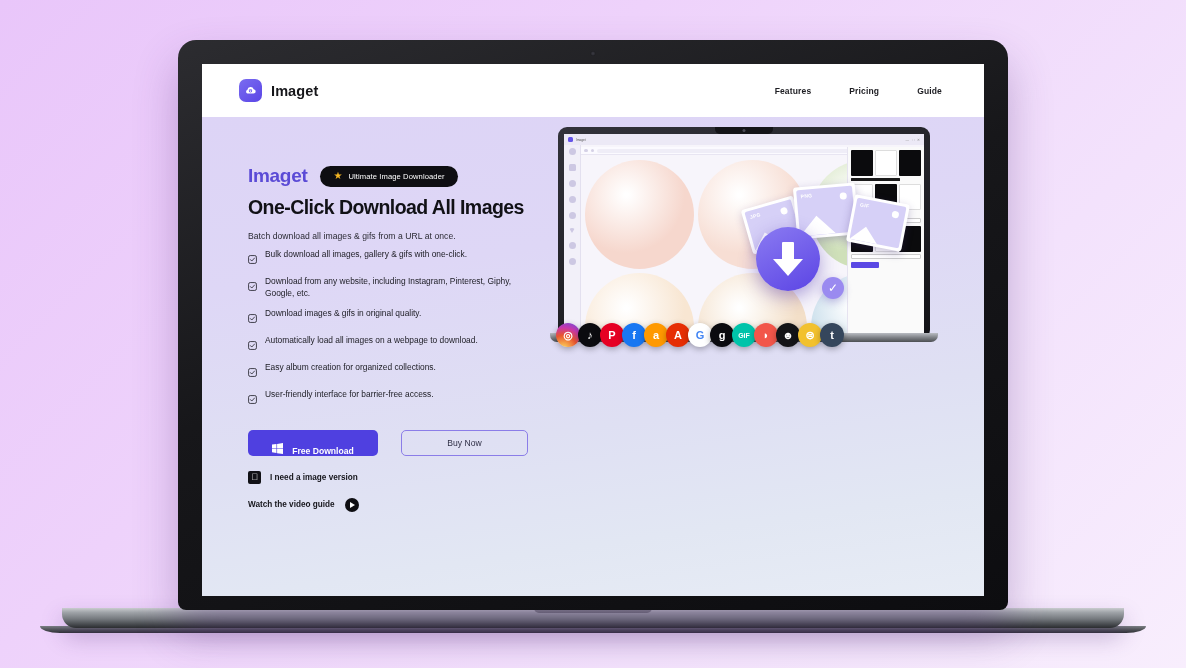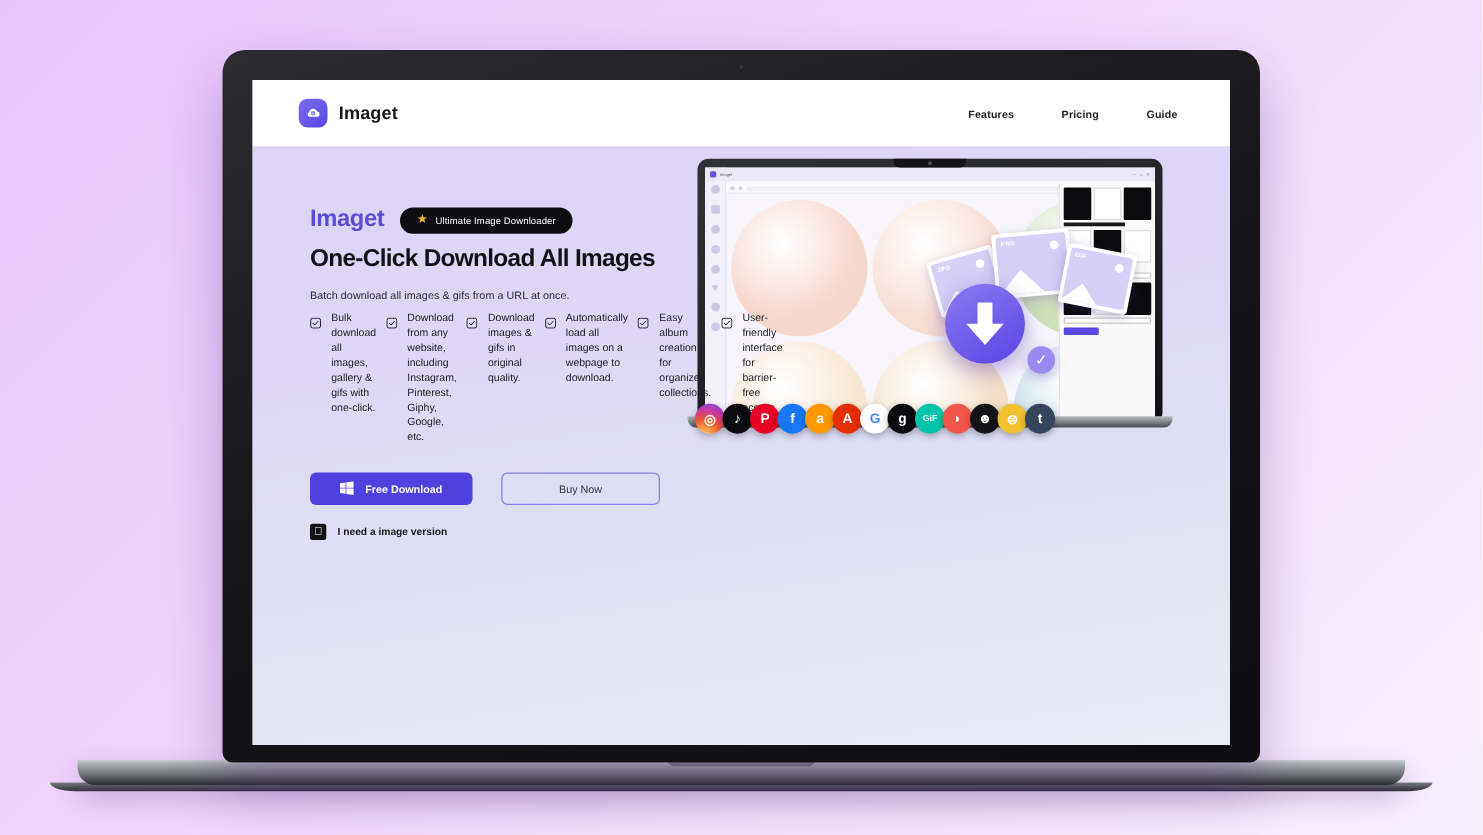--- a/index.html
+++ b/index.html
@@ -76,30 +76,30 @@
   }
   .badge-star { font-size: 10px; line-height: 1; color: #f5b723; }
   .badge-text { font-size: 7.6px; color: #fff; font-weight: 500; letter-spacing: .1px; white-space: nowrap; }
 
   #headline {
     font-size: 19.5px; font-weight: bold; color: #111116;
     letter-spacing: -.55px; margin-bottom: 12px; white-space: nowrap;
   }
   #subhead { font-size: 8.6px; color: #2a2a33; margin-bottom: 8px; letter-spacing: .05px; }
 
-  #features { list-style: none; display: flex; flex-direction: row; gap: 8px; margin-bottom: 22px; }
+  #features { list-style: none; display: flex; flex-direction: column; gap: 8px; margin-bottom: 22px; }
   .feature { display: flex; gap: 8px; align-items: flex-start; }
   .check { flex: 0 0 auto; margin-top: 1px; }
   .feature-text { font-size: 8.4px; color: #1b1b22; line-height: 1.42; max-width: 253px; }
 
   #cta-row { display: flex; align-items: center; gap: 23px; margin-bottom: 15px; }
   #btn-download {
     width: 130px; height: 26px; border: none; border-radius: 5px;
     background: #4f40e0; color: #fff; font-size: 8.6px; font-weight: 600;
-    display: flex; align-items: center; justify-content: center; gap: 9px;
+    display: flex; align-items: flex-end; justify-content: center; gap: 9px;
     cursor: pointer; font-family: inherit;
   }
   #btn-buy {
     width: 127px; height: 26px; border: 1px solid #8b7de8; border-radius: 5px;
     background: transparent; color: #2f2f46; font-size: 8.6px; font-weight: 500;
     cursor: pointer; font-family: inherit;
   }
   #macos-row { display: flex; align-items: center; gap: 9px; margin-bottom: 14px; cursor: pointer; }
   #macos-icon {
     width: 13px; height: 13px; border-radius: 2px; background: #111116;
@@ -328,20 +328,26 @@
               <span>Free Download</span>
             </button>
             <button id="btn-buy">Buy Now</button>
           </div>
 
           <div id="macos-row">
             <span id="macos-icon"></span>
             <span id="macos-text">I need a image version</span>
           </div>
 
+          <div id="video-row">
+            <span id="video-text">Watch the video guide</span>
+            <span id="play-btn">
+                <i></i>
+              </span>
+          </div>
         </div>
 
         <div id="product">
           <div id="p-lid">
             <div id="p-notch"></div>
             <div id="p-screen">
 
               <div id="app-titlebar">
                 <span id="app-logo"></span>
                 <span id="app-title">Imaget</span>

